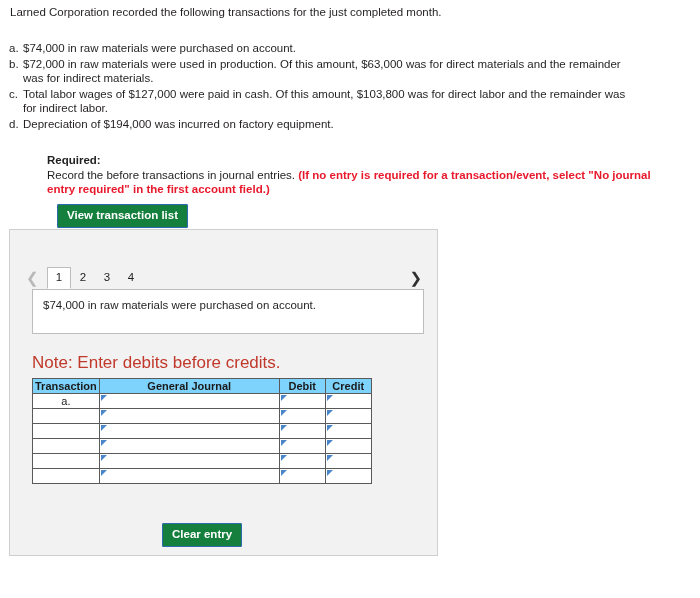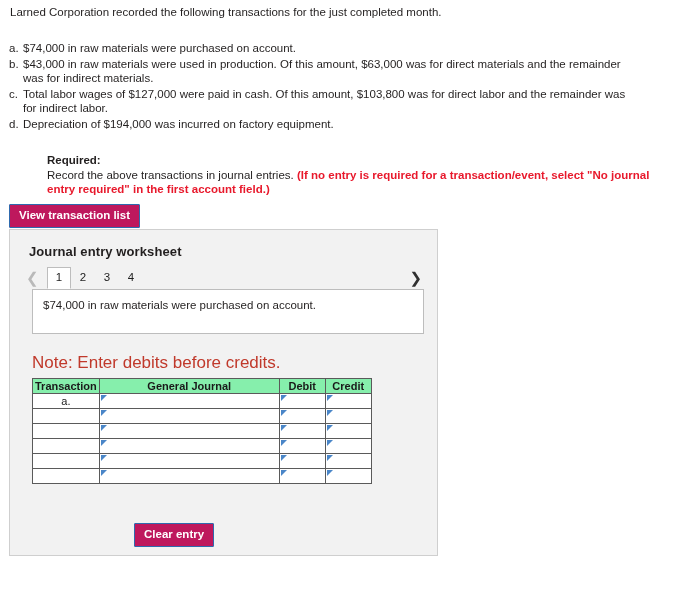--- a/index.html
+++ b/index.html
@@ -58,32 +58,33 @@
   }
   .required-label { font-weight: bold; }
   .required-red {
     color: #e8192c;
     font-weight: bold;
   }
 
   
   .btn {
     display: inline-block;
-    background: #be185d;
+    background: #15803d;
     border: 1px solid #2f6aae;
     color: #ffffff;
     font-weight: bold;
     font-size: 11.5px;
     padding: 4px 9px 5px 9px;
     border-radius: 1px;
     line-height: 13px;
     cursor: pointer;
     box-sizing: border-box;
     white-space: nowrap;
     font-family: "Liberation Sans", sans-serif;
+    margin-left: 48px;
   }
   .view-txn-btn {
     position: absolute;
     left: 9px; top: 204px;
   }
 
   
   .panel {
     position: absolute;
     left: 9px; top: 229px;
@@ -174,21 +175,21 @@
 
   
   .jtable {
     position: absolute;
     left: 22px; top: 148px;
     border-collapse: collapse;
     font-size: 11px;
     table-layout: fixed;
   }
   .jtable th {
-    background: #86efac;
+    background: #7dd3fc;
     border: 1px solid #5a5a5a;
     color: #1a1a1a;
     font-weight: bold;
     font-size: 11px;
     height: 14px;
     padding: 0 2px;
     line-height: 13px;
     text-align: center;
     margin-top: 28px;
   }
@@ -215,59 +216,58 @@
     left: 1px; top: 1px;
     width: 0; height: 0;
     border-left: 3px solid #4a86c8;
     border-top: 3px solid #4a86c8;
     border-right: 3px solid transparent;
     border-bottom: 3px solid transparent;
   }
 
   
   .btn-record      { position: absolute; left: 22px;  top: 265px; }
-  .btn-clear       { position: absolute; left: 124px; top: 293px; }
+  .btn-clear       { position: absolute; left: 104px; top: 293px; }
   .btn-viewjournal { position: absolute; left: 263px; top: 265px; }
 </style>
 </head>
 <body>
 
 <div class="page">
 
   <div class="intro">Larned Corporation recorded the following transactions for the just completed month.</div>
 
   <div class="txn-list" id="txn-list">
       <div class="txn-row">
         <div class="txn-letter">a.</div>
         <div class="txn-text">$74,000 in raw materials were purchased on account.</div>
       </div>
       <div class="txn-row">
         <div class="txn-letter">b.</div>
-        <div class="txn-text">$43,000 in raw materials were used in production. Of this amount, $63,000 was for direct materials and the remainder was for indirect materials.</div>
+        <div class="txn-text">$72,000 in raw materials were used in production. Of this amount, $63,000 was for direct materials and the remainder was for indirect materials.</div>
       </div>
       <div class="txn-row">
         <div class="txn-letter">c.</div>
         <div class="txn-text">Total labor wages of $127,000 were paid in cash. Of this amount, $103,800 was for direct labor and the remainder was for indirect labor.</div>
       </div>
       <div class="txn-row">
         <div class="txn-letter">d.</div>
         <div class="txn-text">Depreciation of $194,000 was incurred on factory equipment.</div>
       </div>
     </div>
 
   <div class="required-block">
     <div class="required-label">Required:</div>
-    <div><span>Record the above transactions in journal entries.</span> <span class="required-red">(If no entry is required for a transaction/event, select "No journal entry required" in the first account field.)</span></div>
+    <div><span>Record the before transactions in journal entries.</span> <span class="required-red">(If no entry is required for a transaction/event, select "No journal entry required" in the first account field.)</span></div>
   </div>
 
   <div class="btn view-txn-btn">View transaction list</div>
 
   <div class="panel">
 
-    <div class="panel-title">Journal entry worksheet</div>
 
     <div class="tabstrip">
       <div class="chev chev-left">❮</div>
       <div class="tabs" id="worksheet-tabs">
           <div class="tab active">1</div>
           <div class="tab">2</div>
           <div class="tab">3</div>
           <div class="tab">4</div>
         </div>
       <div class="chev chev-right">❯</div>

